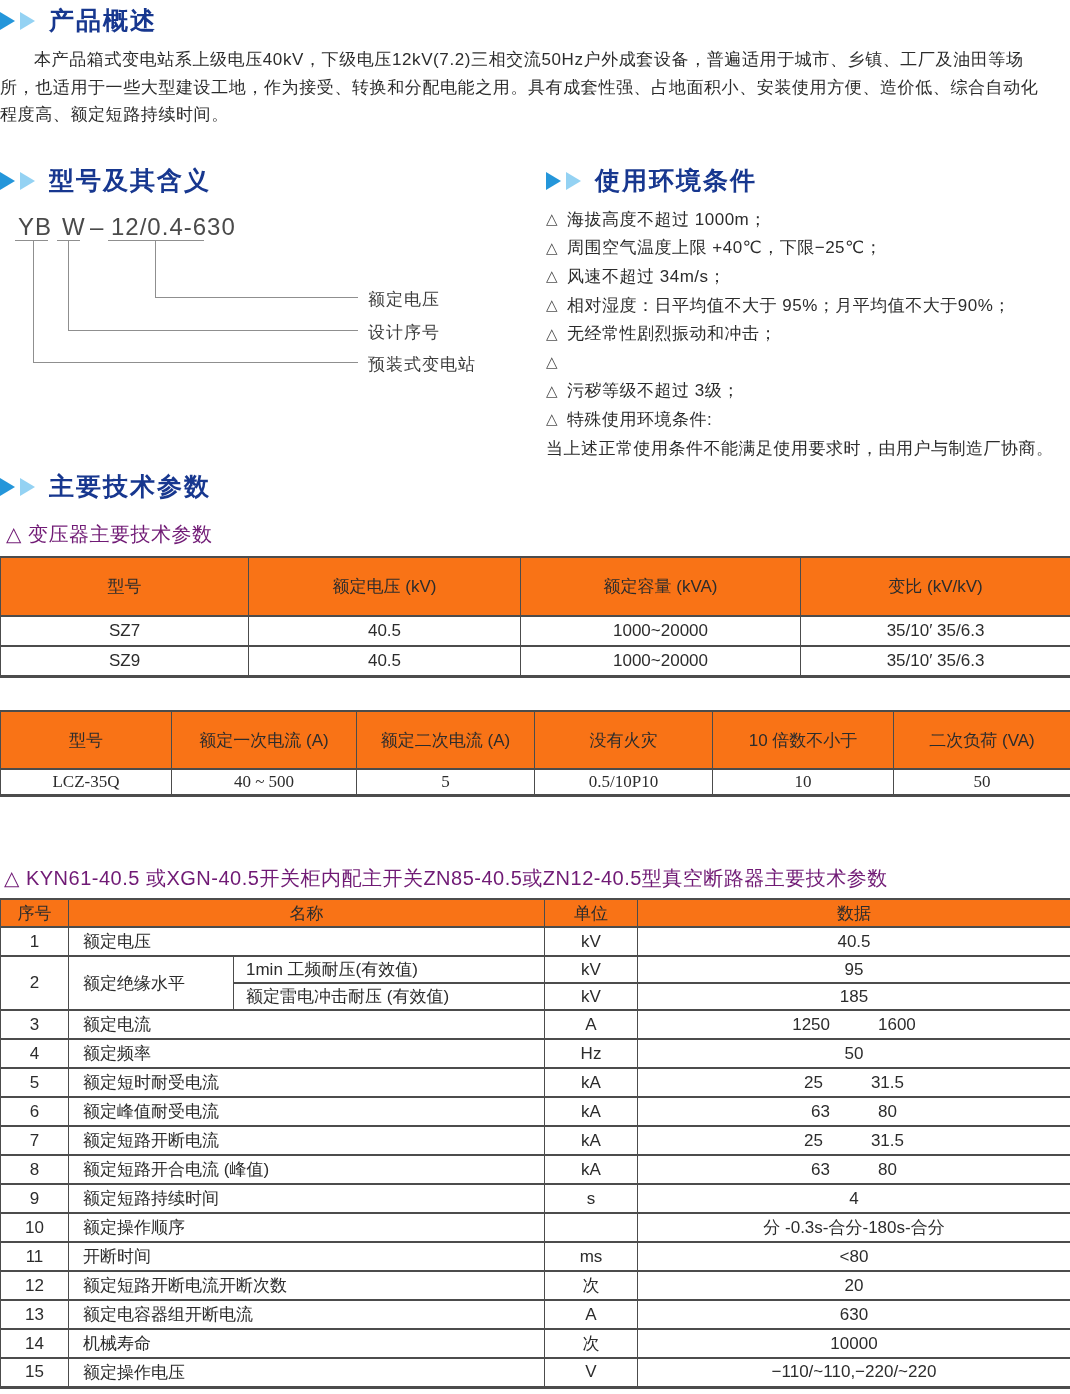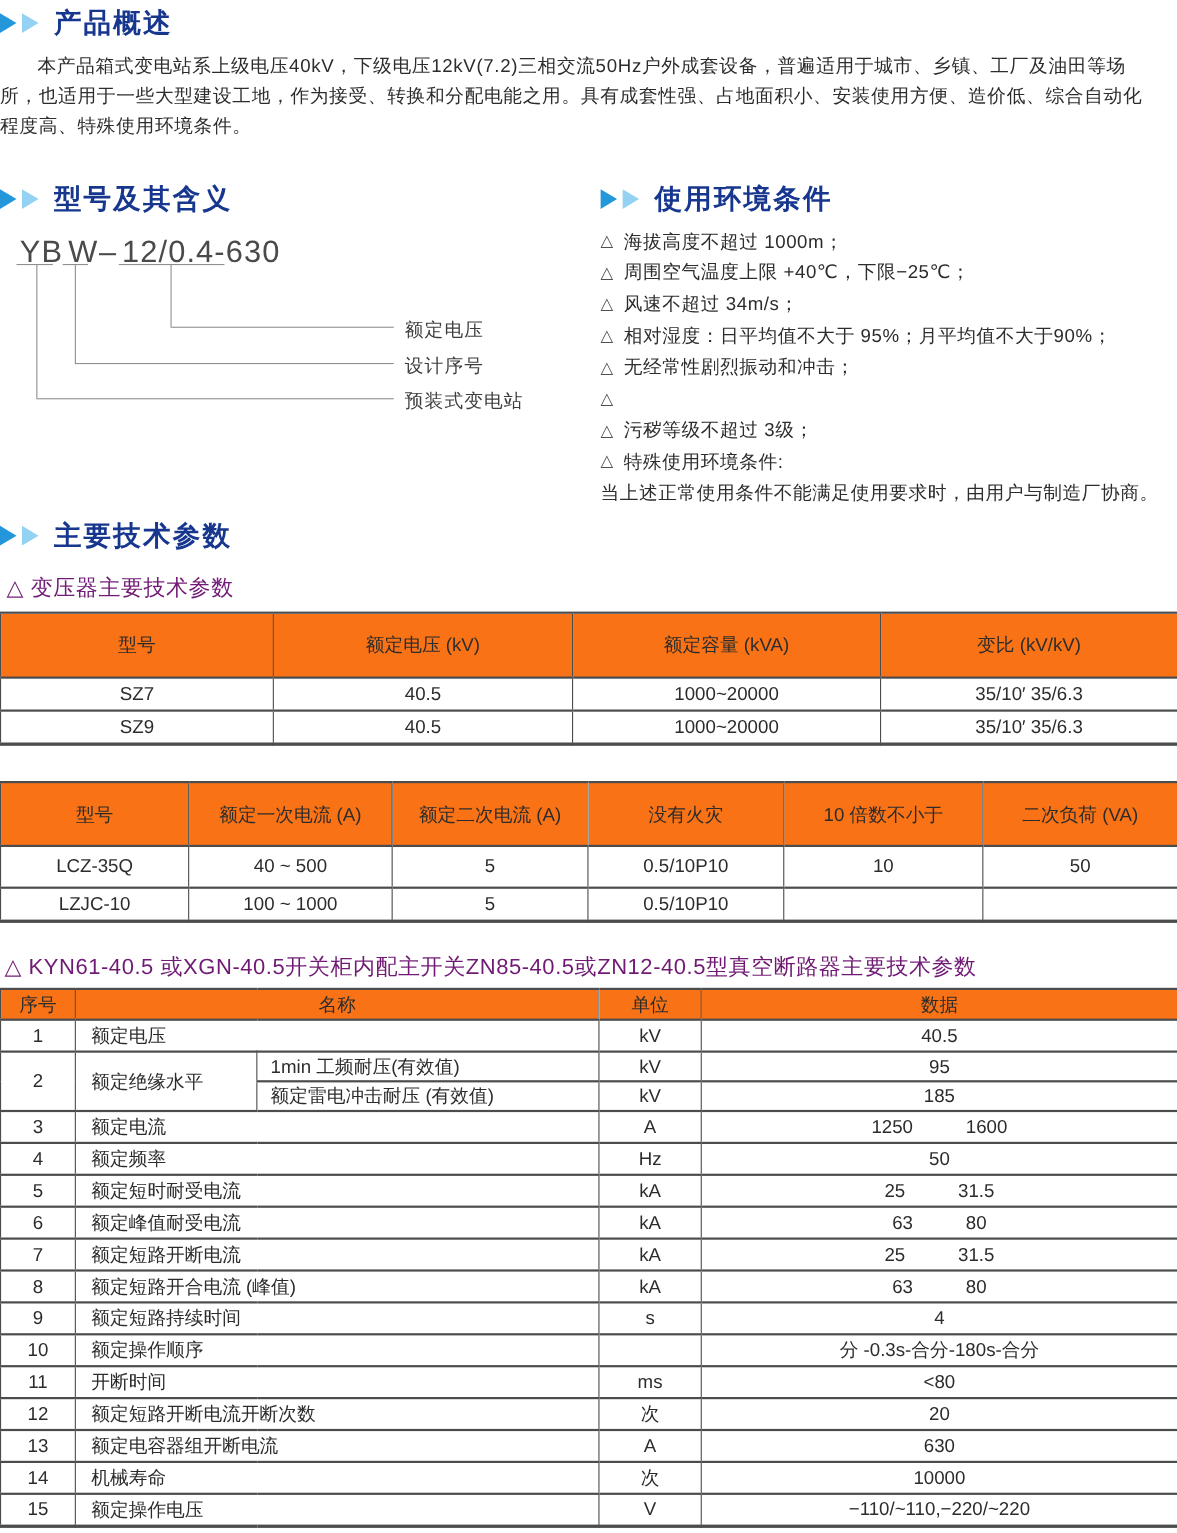--- a/index.html
+++ b/index.html
@@ -14,21 +14,21 @@
   .section-title .t { font-size:25px; font-weight:bold; color:#17378f; letter-spacing:2px; margin-left:9px; }
   .arrow { width:0; height:0; border-top:9px solid transparent; border-bottom:9px solid transparent; display:inline-block; }
   .arrow.a1 { border-left:15px solid #2496da; }
   .arrow.a2 { border-left:15px solid #94d2f3; }
   
   #paragraph { position:absolute; left:0; top:46px; width:1070px; font-size:17px; line-height:27.5px; letter-spacing:0.6px; color:#2c2c2c; }
   .para-line { white-space:nowrap; }
   .para-line.indent { text-indent:34px; }
   
   #diagram { position:absolute; left:0; top:200px; width:540px; height:190px; }
-  .code { position:absolute; font-size:28px; color:#4a4a4a; letter-spacing:1px; white-space:nowrap; }
+  .code { position:absolute; font-size:24px; color:#4a4a4a; letter-spacing:1px; white-space:nowrap; }
   .dline { position:absolute; background:#8f8f8f; }
   .dlabel { position:absolute; left:368px; font-size:17px; color:#3d3d3d; white-space:nowrap; letter-spacing:1px; }
   
   #env { position:absolute; left:546px; top:205px; width:524px; font-size:17px; letter-spacing:0.5px; color:#2c2c2c; }
   .env-item { display:flex; align-items:center; gap:9px; height:28.6px; white-space:nowrap; }
   .tri { color:#4f4f4f; font-size:15px; flex:0 0 auto; }
   .env-foot { margin-top:3px; white-space:nowrap; }
   
   .caption { position:absolute; font-size:20px; color:#701a75; letter-spacing:0.5px; white-space:nowrap; }
   
@@ -53,21 +53,21 @@
 
 <div class="section-title" style="left:0;top:4px">
   <span class="arrow a1"></span>
   <span class="arrow a2"></span>
   <span class="t">产品概述</span>
 </div>
 
 <div id="paragraph">
     <div class="para-line indent">本产品箱式变电站系上级电压40kV，下级电压12kV(7.2)三相交流50Hz户外成套设备，普遍适用于城市、乡镇、工厂及油田等场</div>
     <div class="para-line">所，也适用于一些大型建设工地，作为接受、转换和分配电能之用。具有成套性强、占地面积小、安装使用方便、造价低、综合自动化</div>
-    <div class="para-line">程度高、特殊使用环境条件。</div>
+    <div class="para-line">程度高、额定短路持续时间。</div>
   </div>
 
 <div class="section-title" style="left:0;top:164px">
   <span class="arrow a1"></span>
   <span class="arrow a2"></span>
   <span class="t">型号及其含义</span>
 </div>
 
 <div id="diagram">
   <span class="code" style="left:18px;top:13px">YB</span>
@@ -188,35 +188,27 @@
       <tr style="height: 58px;">
         <th>型号</th>
         <th>额定一次电流 (A)</th>
         <th>额定二次电流 (A)</th>
         <th>没有火灾</th>
         <th>10 倍数不小于</th>
         <th>二次负荷 (VA)</th>
       </tr>
     </thead>
     <tbody>
-      <tr style="height: 38px;">
+      <tr style="height: 26px; font-family: Liberation Serif, serif;">
         <td>LCZ-35Q</td>
         <td>40 ~ 500</td>
         <td>5</td>
         <td>0.5/10P10</td>
         <td>10</td>
         <td>50</td>
-      </tr>
-      <tr style="height: 30px;">
-        <td>LZJC-10</td>
-        <td>100 ~ 1000</td>
-        <td>5</td>
-        <td>0.5/10P10</td>
-        <td></td>
-        <td></td>
       </tr>
     </tbody>
   </table>
 <table id="table3" class="dtable">
     <colgroup>
       <col style="width: 68px;">
       <col style="width: 165px;">
       <col style="width: 311px;">
       <col style="width: 93px;">
       <col style="width: 433px;">

